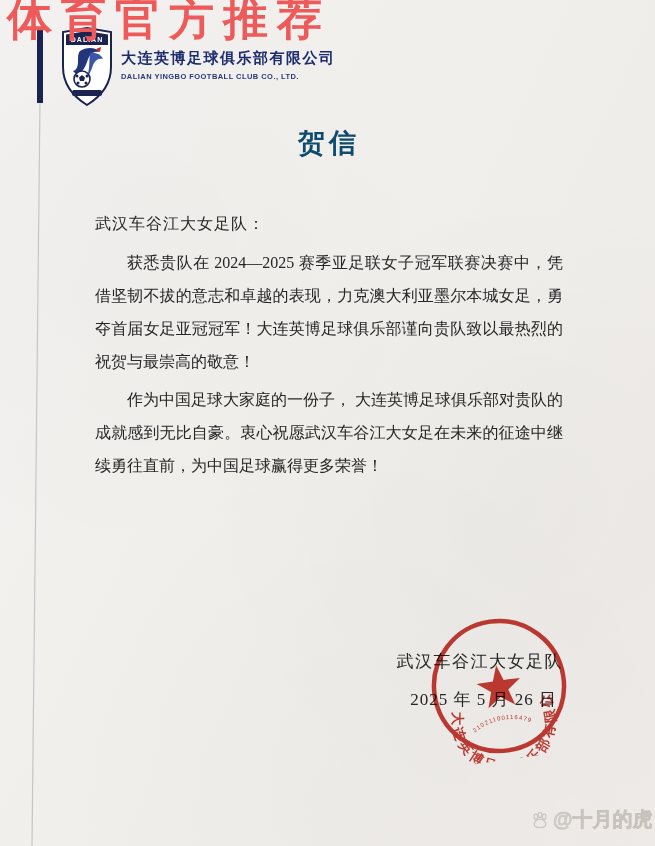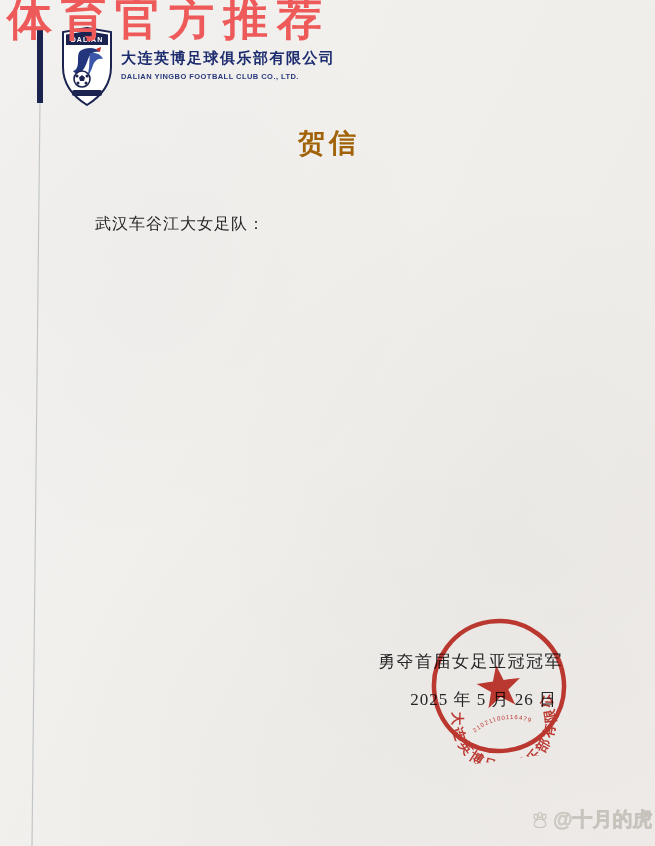--- a/index.html
+++ b/index.html
@@ -22,21 +22,21 @@
     color:#ee5a5a;font-weight:600;font-family:"Liberation Serif",serif;
     white-space:nowrap;
   }
   .lh-bar{position:absolute;left:37px;top:30px;width:6px;height:73px;background:#1b2450;z-index:2;}
   .logo{position:absolute;left:60px;top:27px;width:54px;height:80px;z-index:2;}
   .company{position:absolute;left:121px;top:49px;z-index:2;font-family:"Liberation Sans",sans-serif;}
   .company-cn{font-size:15px;font-weight:bold;color:#1c2c6e;letter-spacing:1.5px;}
   .company-en{font-size:7.5px;font-weight:bold;color:#27387b;letter-spacing:0.45px;margin-top:4px;}
   .title{
     position:absolute;left:95px;top:125px;width:468px;z-index:2;
-    text-align:center;font-size:27px;font-weight:bold;letter-spacing:4px;color:#a16207;
+    text-align:center;font-size:27px;font-weight:bold;letter-spacing:4px;color:#0c4a6e;
   }
   .letter-body{
     position:absolute;left:95px;top:207px;width:468px;z-index:2;
     font-size:16px;color:#262626;text-align:justify;
   }
   .salutation{line-height:34px;letter-spacing:1px;}
   .letter-body p{margin:5px 0 0 0;text-indent:2em;line-height:33px;}
   .signature{
     position:absolute;right:92px;top:650px;z-index:2;
     font-size:17px;letter-spacing:1.5px;color:#262626;
@@ -88,23 +88,25 @@
 
 <div class="company">
   <div class="company-cn">大连英博足球俱乐部有限公司</div>
   <div class="company-en">DALIAN YINGBO FOOTBALL CLUB CO., LTD.</div>
 </div>
 
 <div class="title">贺信</div>
 
 <div class="letter-body">
   <div class="salutation">武汉车谷江大女足队：</div>
+  <p>获悉贵队在 2024—2025 赛季亚足联女子冠军联赛决赛中，凭借坚韧不拔的意志和卓越的表现，力克澳大利亚墨尔本城女足，勇夺首届女足亚冠冠军！大连英博足球俱乐部谨向贵队致以最热烈的祝贺与最崇高的敬意！</p>
+  <p>作为中国足球大家庭的一份子， 大连英博足球俱乐部对贵队的成就感到无比自豪。衷心祝愿武汉车谷江大女足在未来的征途中继续勇往直前，为中国足球赢得更多荣誉！</p>
 </div>
 
-<div class="signature">勇夺首届女足亚冠冠军</div>
+<div class="signature">武汉车谷江大女足队</div>
 <div class="sig-date">2025 年 5 月 26 日</div>
 
 <svg class="stamp" viewBox="0 0 148 148">
   <defs>
     <path id="ringPath" d="M 26.1 91.4 A 51 51 0 1 0 121.9 91.4" fill="none"></path>
     <path id="serialPath" d="M 42 118 A 56 56 0 0 1 106 118" fill="none"></path>
   </defs>
   <circle cx="74" cy="74" r="65" fill="none" stroke="#c5271f" stroke-width="4.5"></circle>
   <path d="M74,53 L79.4,68.6 L95.9,68.9 L82.7,78.8 L87.5,94.6 L74,85.2 L60.5,94.6 L65.3,78.8 L52.1,68.9 L68.6,68.6 Z" fill="#c5271f"></path>
   <text font-size="13.5" font-weight="bold" fill="#c5271f" letter-spacing="3.2" font-family="Liberation Sans, sans-serif">

